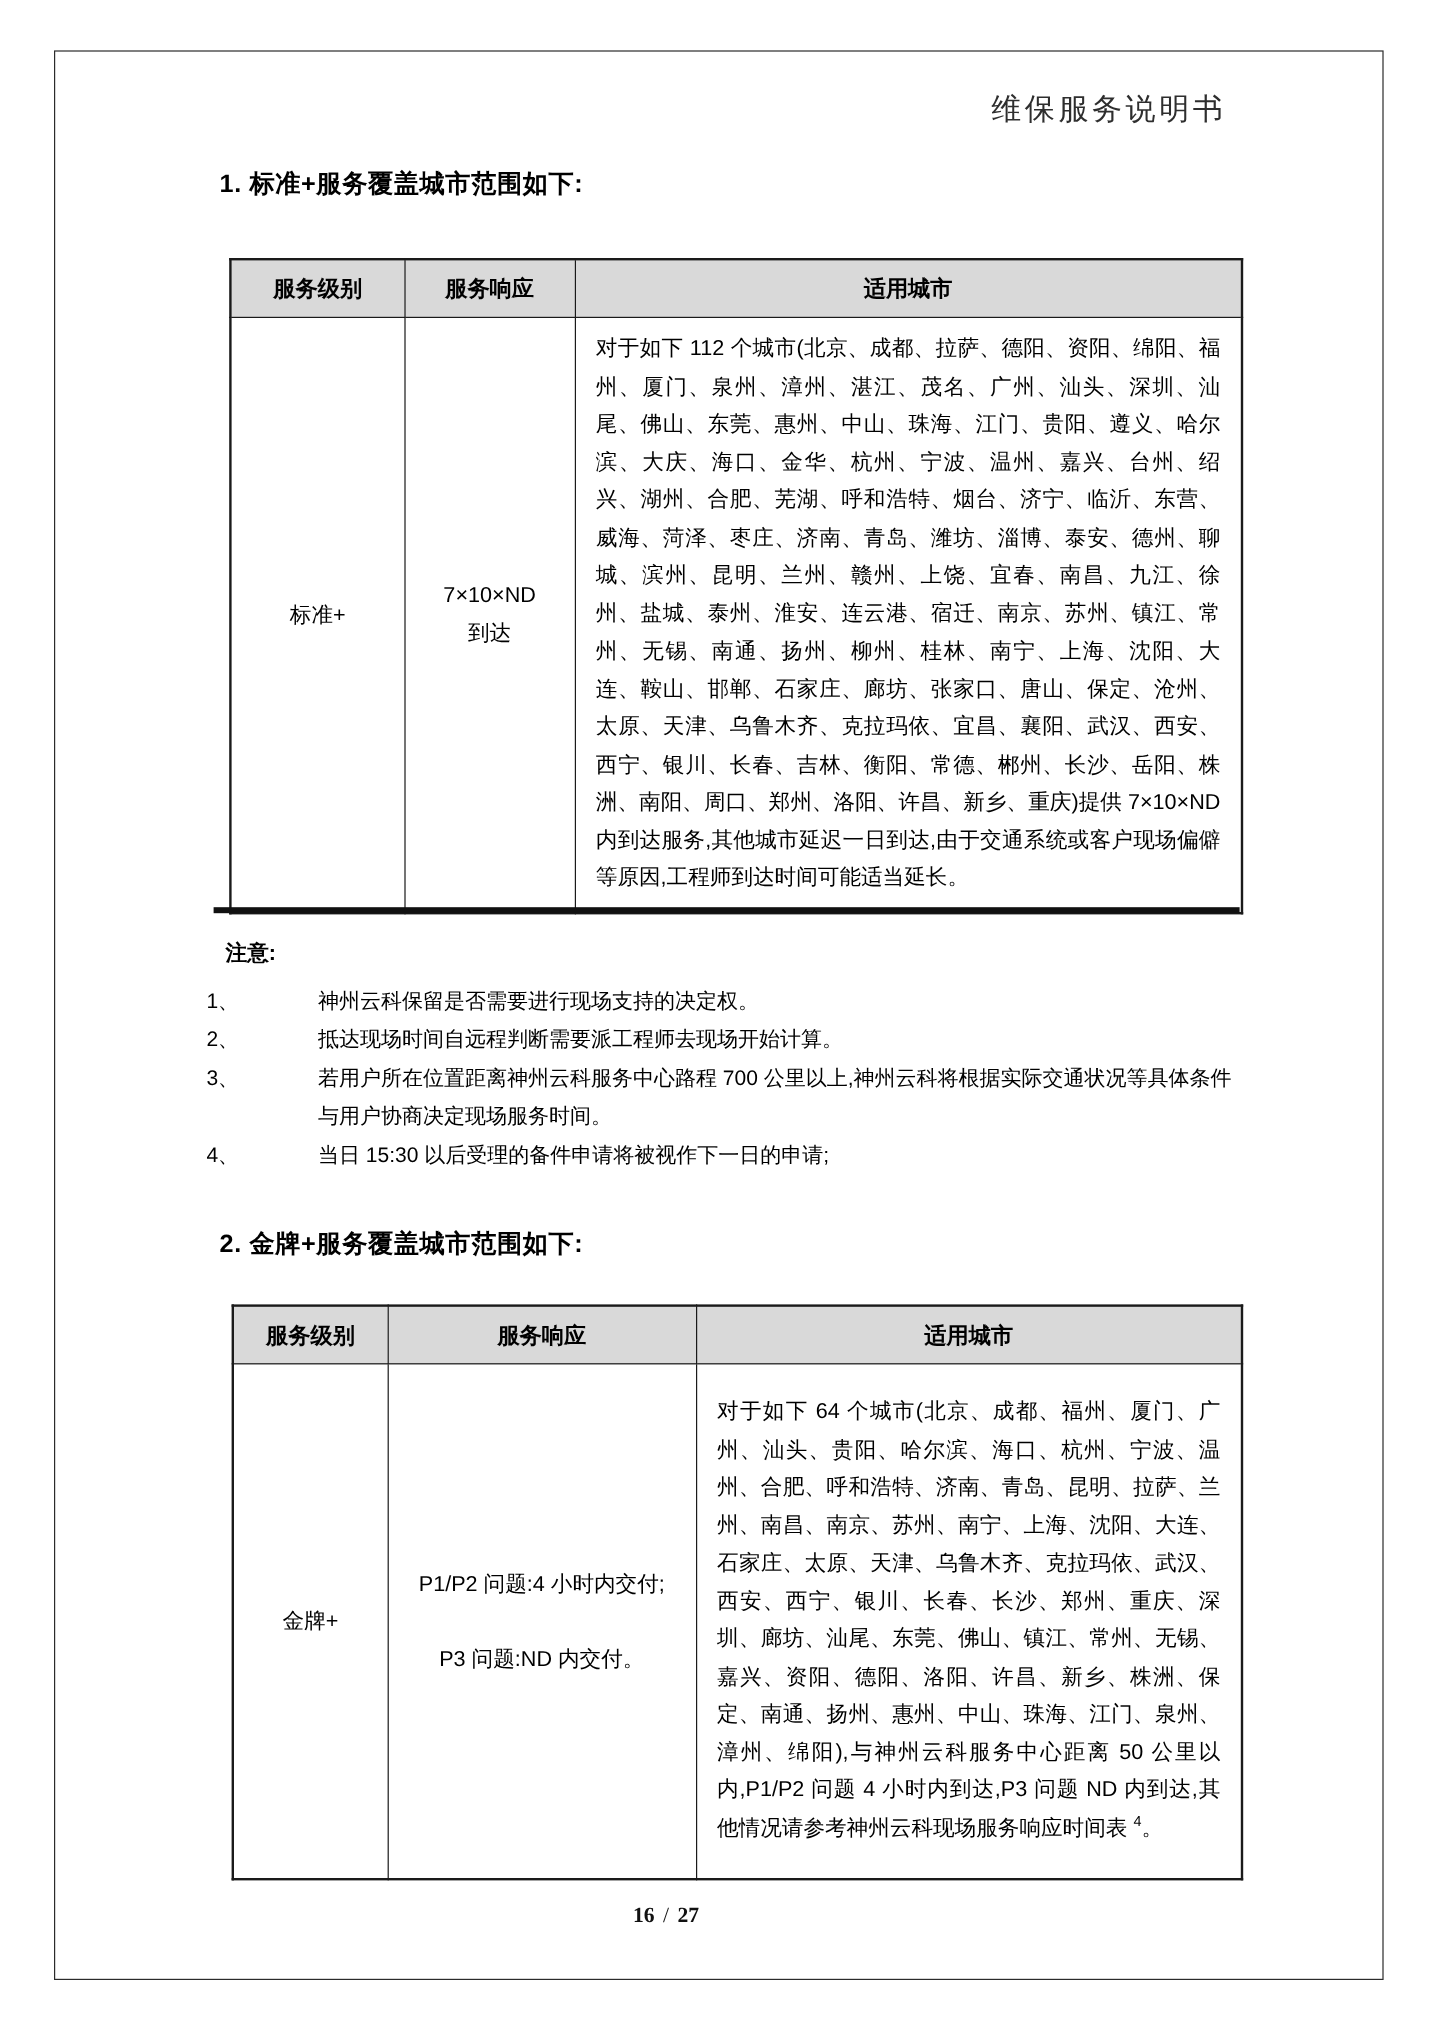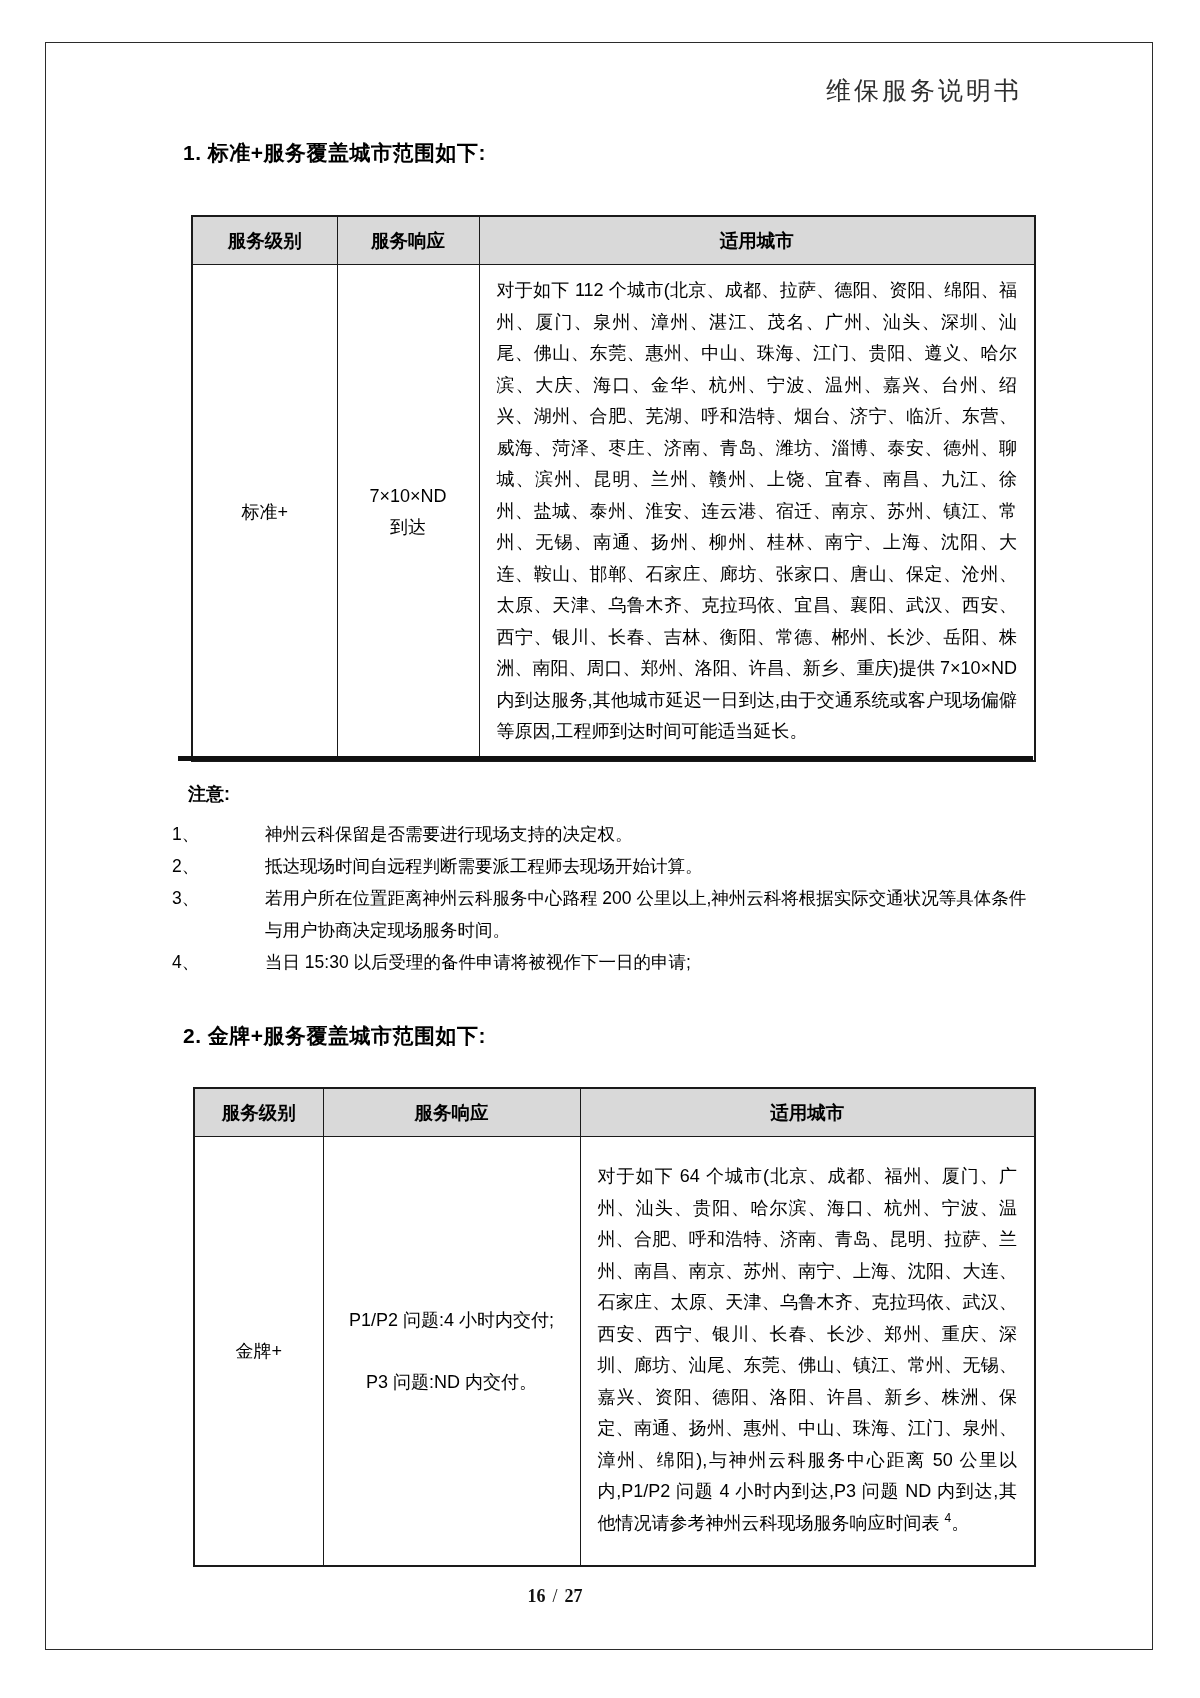--- a/index.html
+++ b/index.html
@@ -132,21 +132,21 @@
   <div class="note-item">
     <span class="note-num">1、</span>
     <span class="note-text">神州云科保留是否需要进行现场支持的决定权。</span>
   </div>
   <div class="note-item">
     <span class="note-num">2、</span>
     <span class="note-text">抵达现场时间自远程判断需要派工程师去现场开始计算。</span>
   </div>
   <div class="note-item">
     <span class="note-num">3、</span>
-    <span class="note-text">若用户所在位置距离神州云科服务中心路程 200 公里以上,神州云科将根据实际交通状况等具体条件与用户协商决定现场服务时间。</span>
+    <span class="note-text">若用户所在位置距离神州云科服务中心路程 700 公里以上,神州云科将根据实际交通状况等具体条件与用户协商决定现场服务时间。</span>
   </div>
   <div class="note-item">
     <span class="note-num">4、</span>
     <span class="note-text">当日 15:30 以后受理的备件申请将被视作下一日的申请;</span>
   </div>
 </div>
 
 <div id="heading2" class="heading">2. 金牌+服务覆盖城市范围如下:</div>
 
 <table id="table2" class="svc-table">

